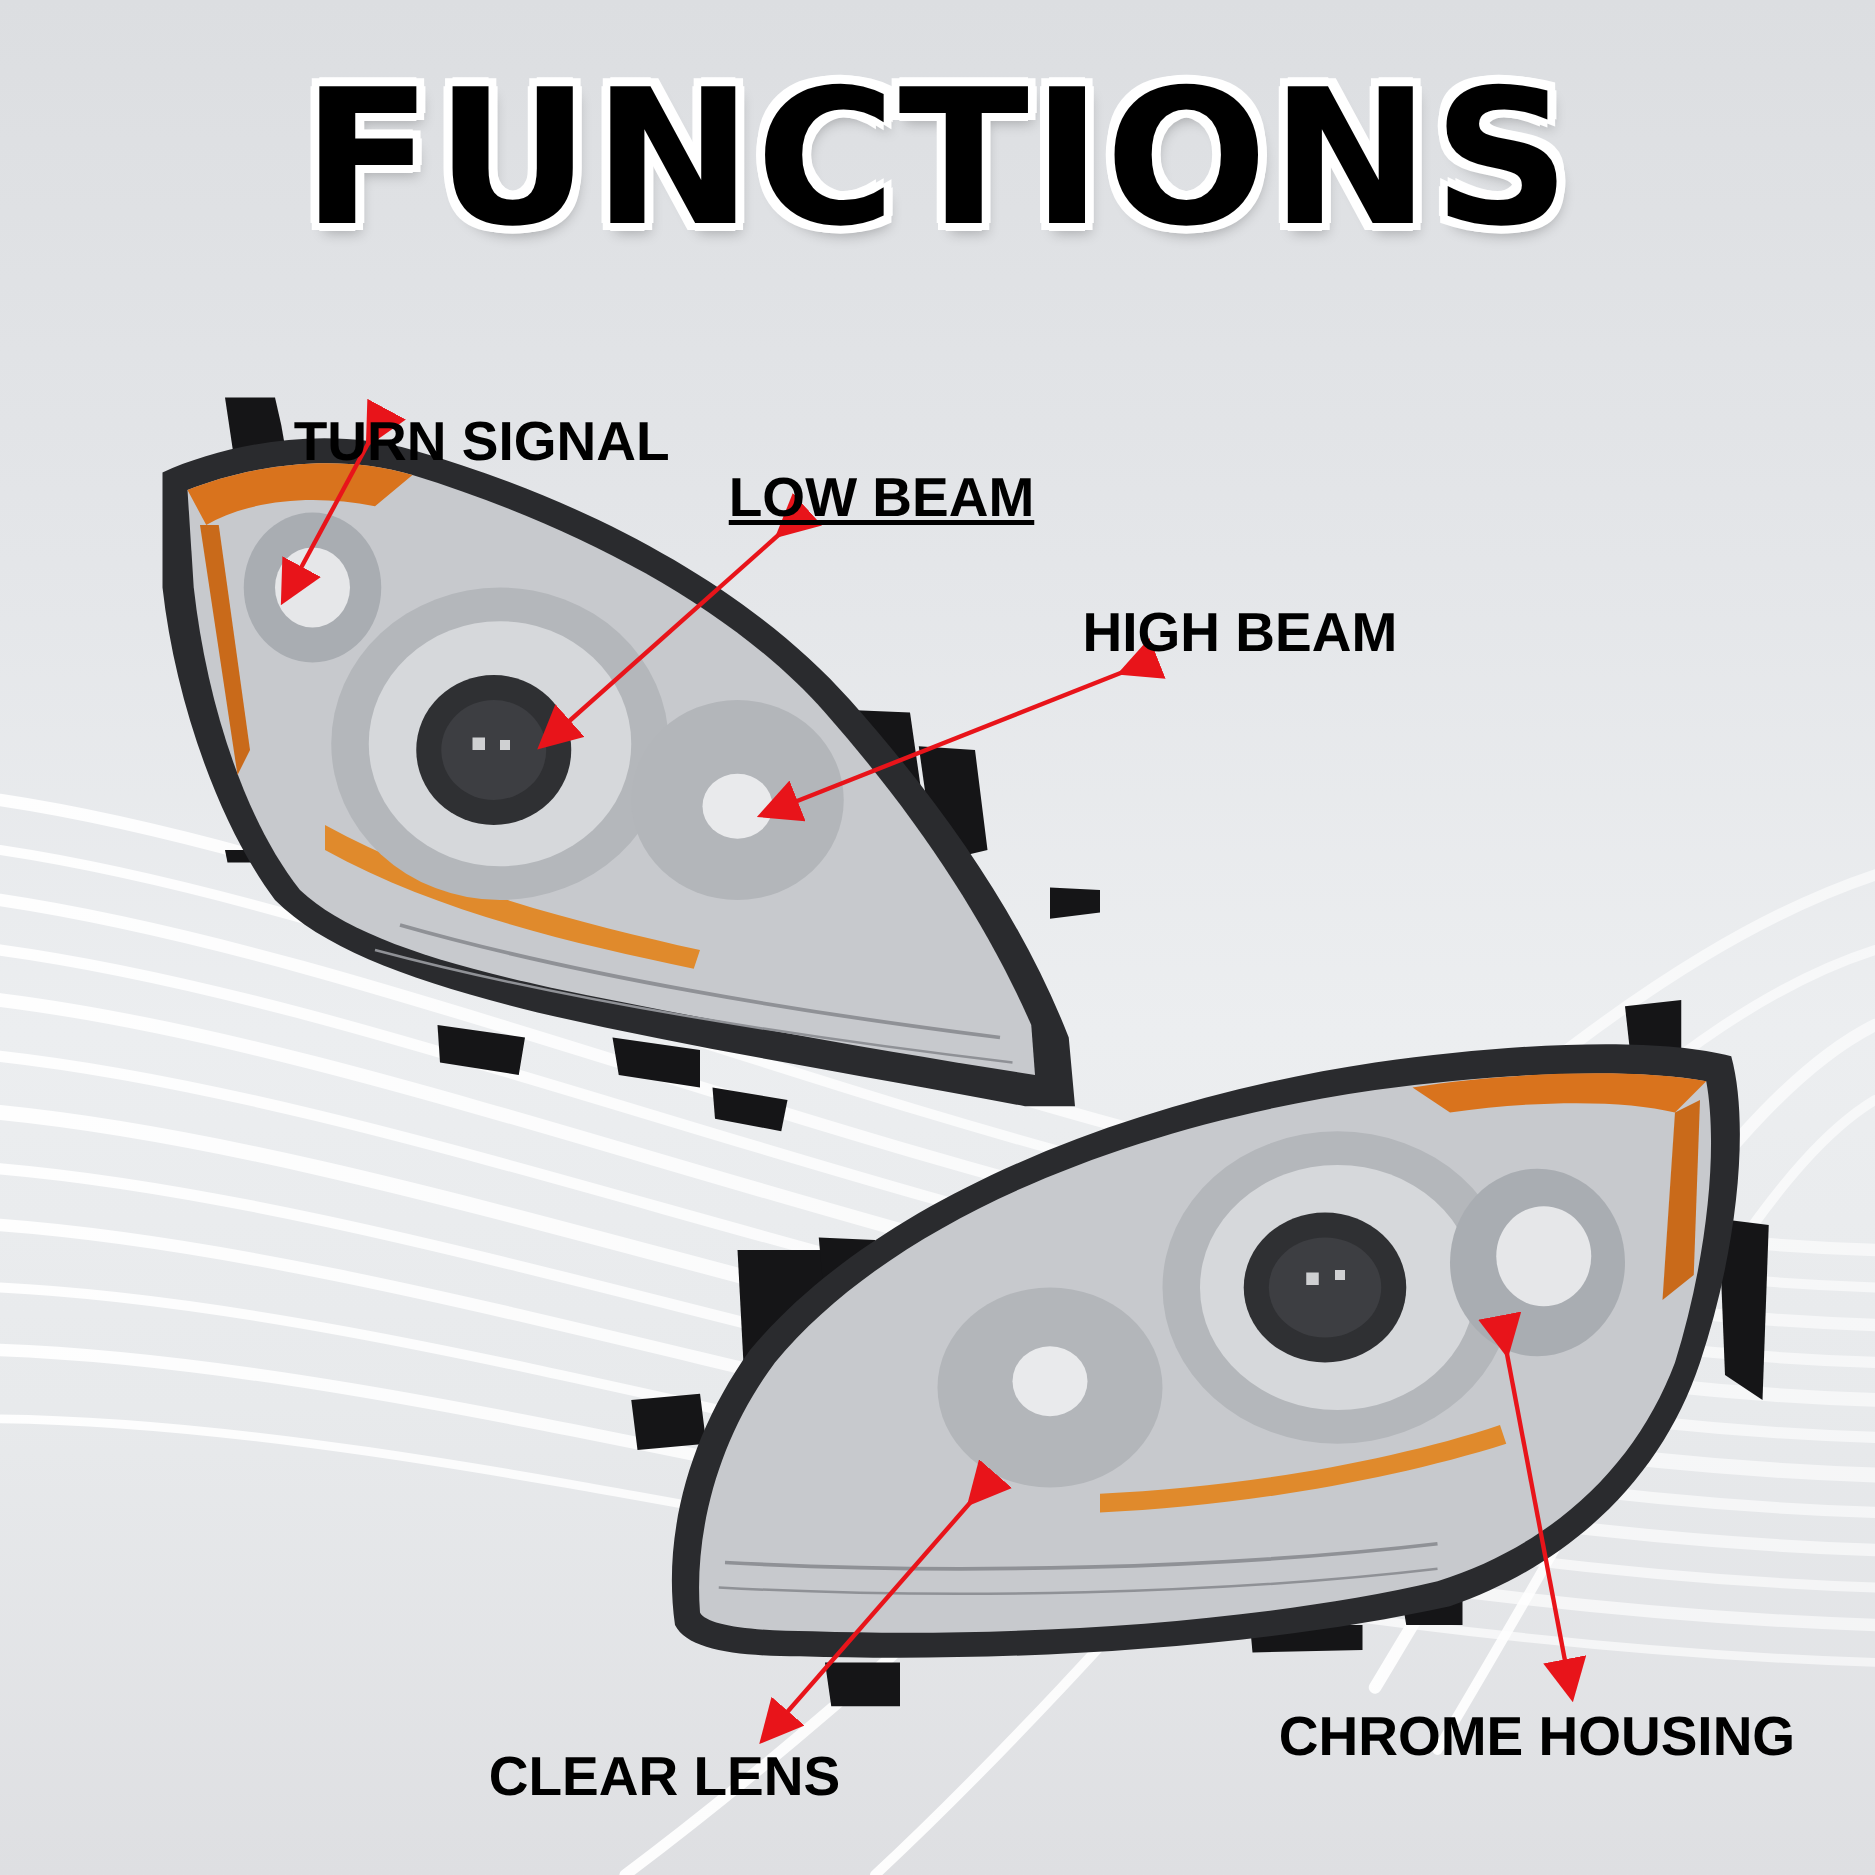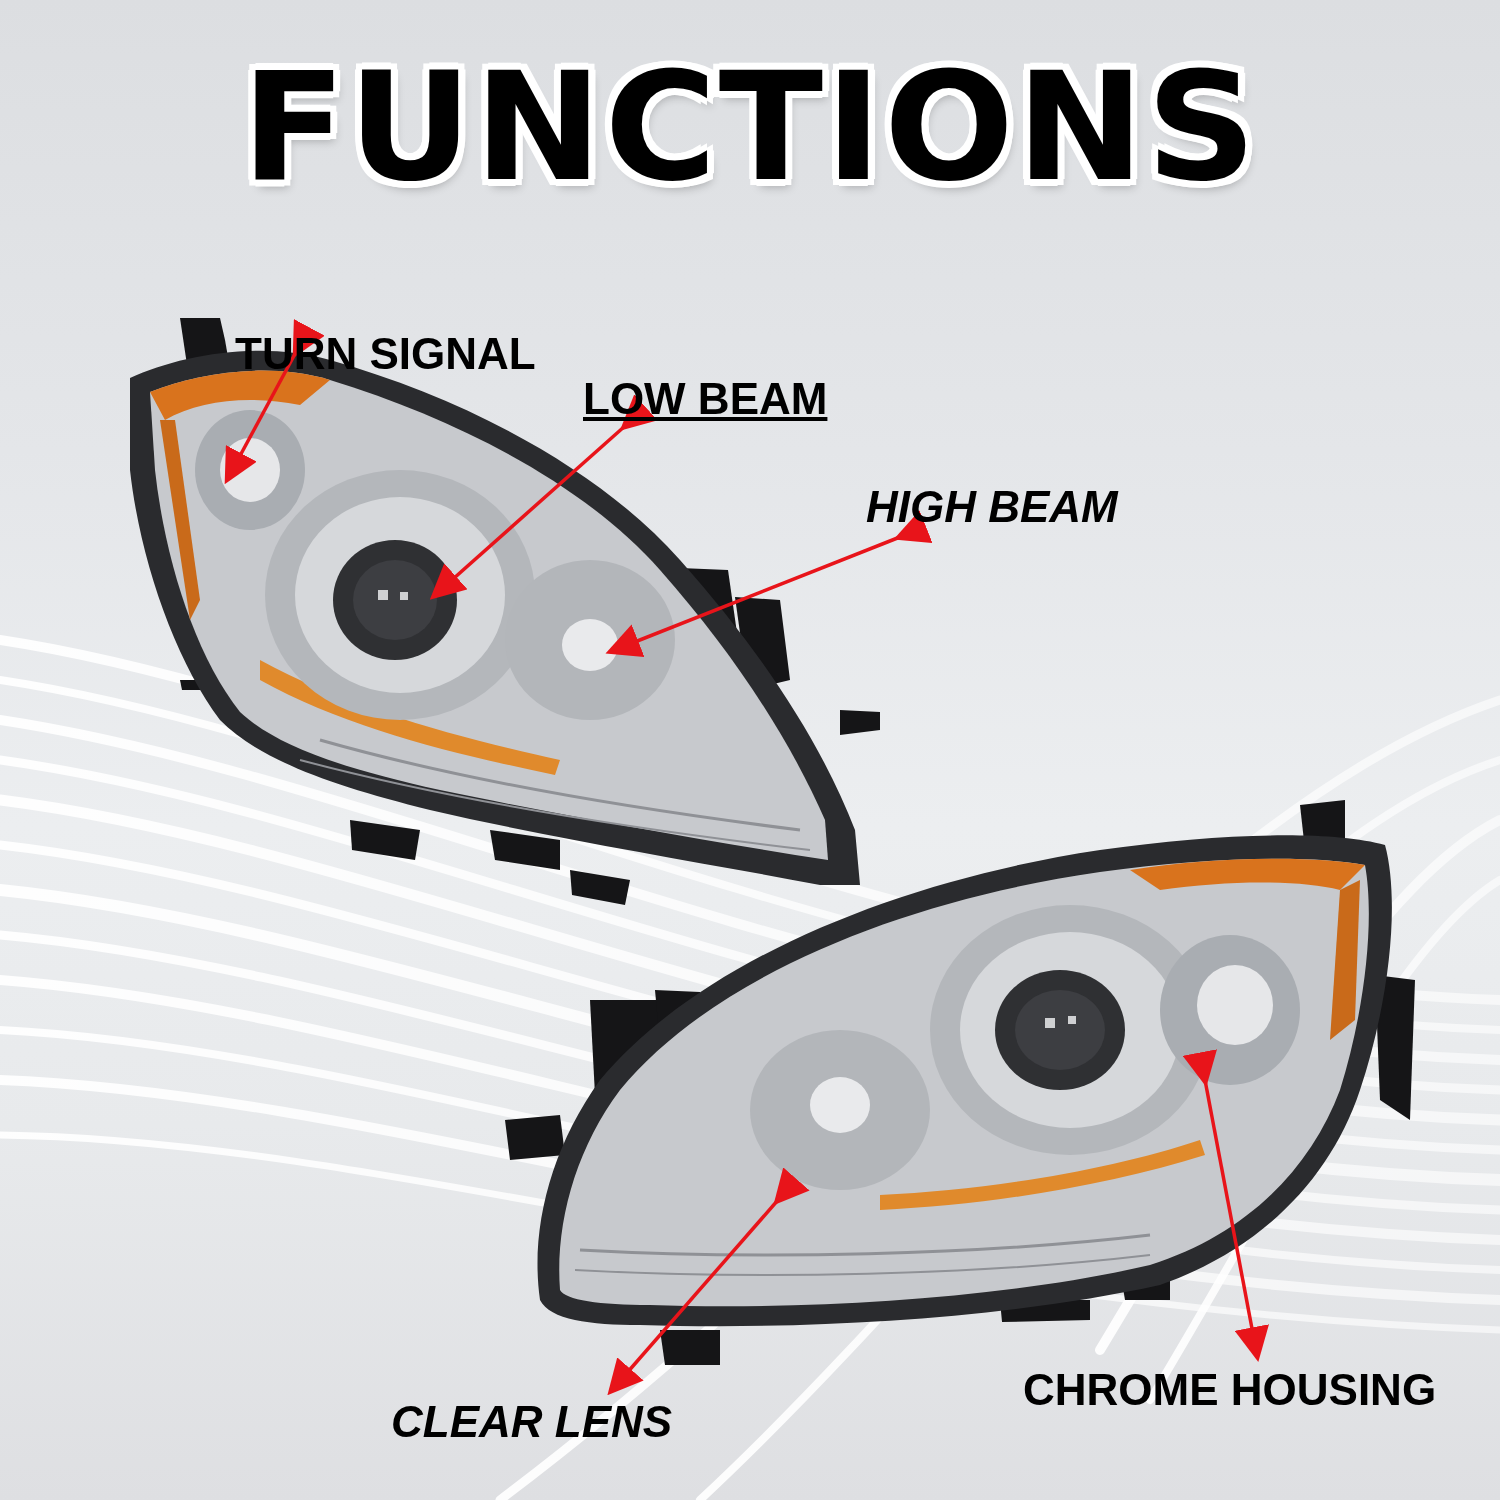--- a/index.html
+++ b/index.html
@@ -141,15 +141,15 @@
     <line x1="900" y1="537" x2="612" y2="651" marker-start="url(#ah)" marker-end="url(#ah)"></line>
 
     <line x1="778" y1="1200" x2="612" y2="1390" marker-start="url(#ah)" marker-end="url(#ah)"></line>
 
     <line x1="1205" y1="1080" x2="1257" y2="1355" marker-start="url(#ah)" marker-end="url(#ah)"></line>
   </g>
 </svg>
 
 <div class="label" style="left:235px;top:292px;margin-top:40px;">TURN SIGNAL</div>
 <div class="label" style="left:583px;top:377px;text-decoration:underline;">LOW BEAM</div>
-<div class="label" style="left:866px;top:485px;font-style:italic;">HIGH BEAM</div>
-<div class="label" style="left:391px;top:1400px;font-style:italic;">CLEAR LENS</div>
+<div class="label" style="left:866px;top:485px;">HIGH BEAM</div>
+<div class="label" style="left:391px;top:1400px;">CLEAR LENS</div>
 <div class="label" style="left:1023px;top:1368px;">CHROME HOUSING</div>
 
 </body></html>

